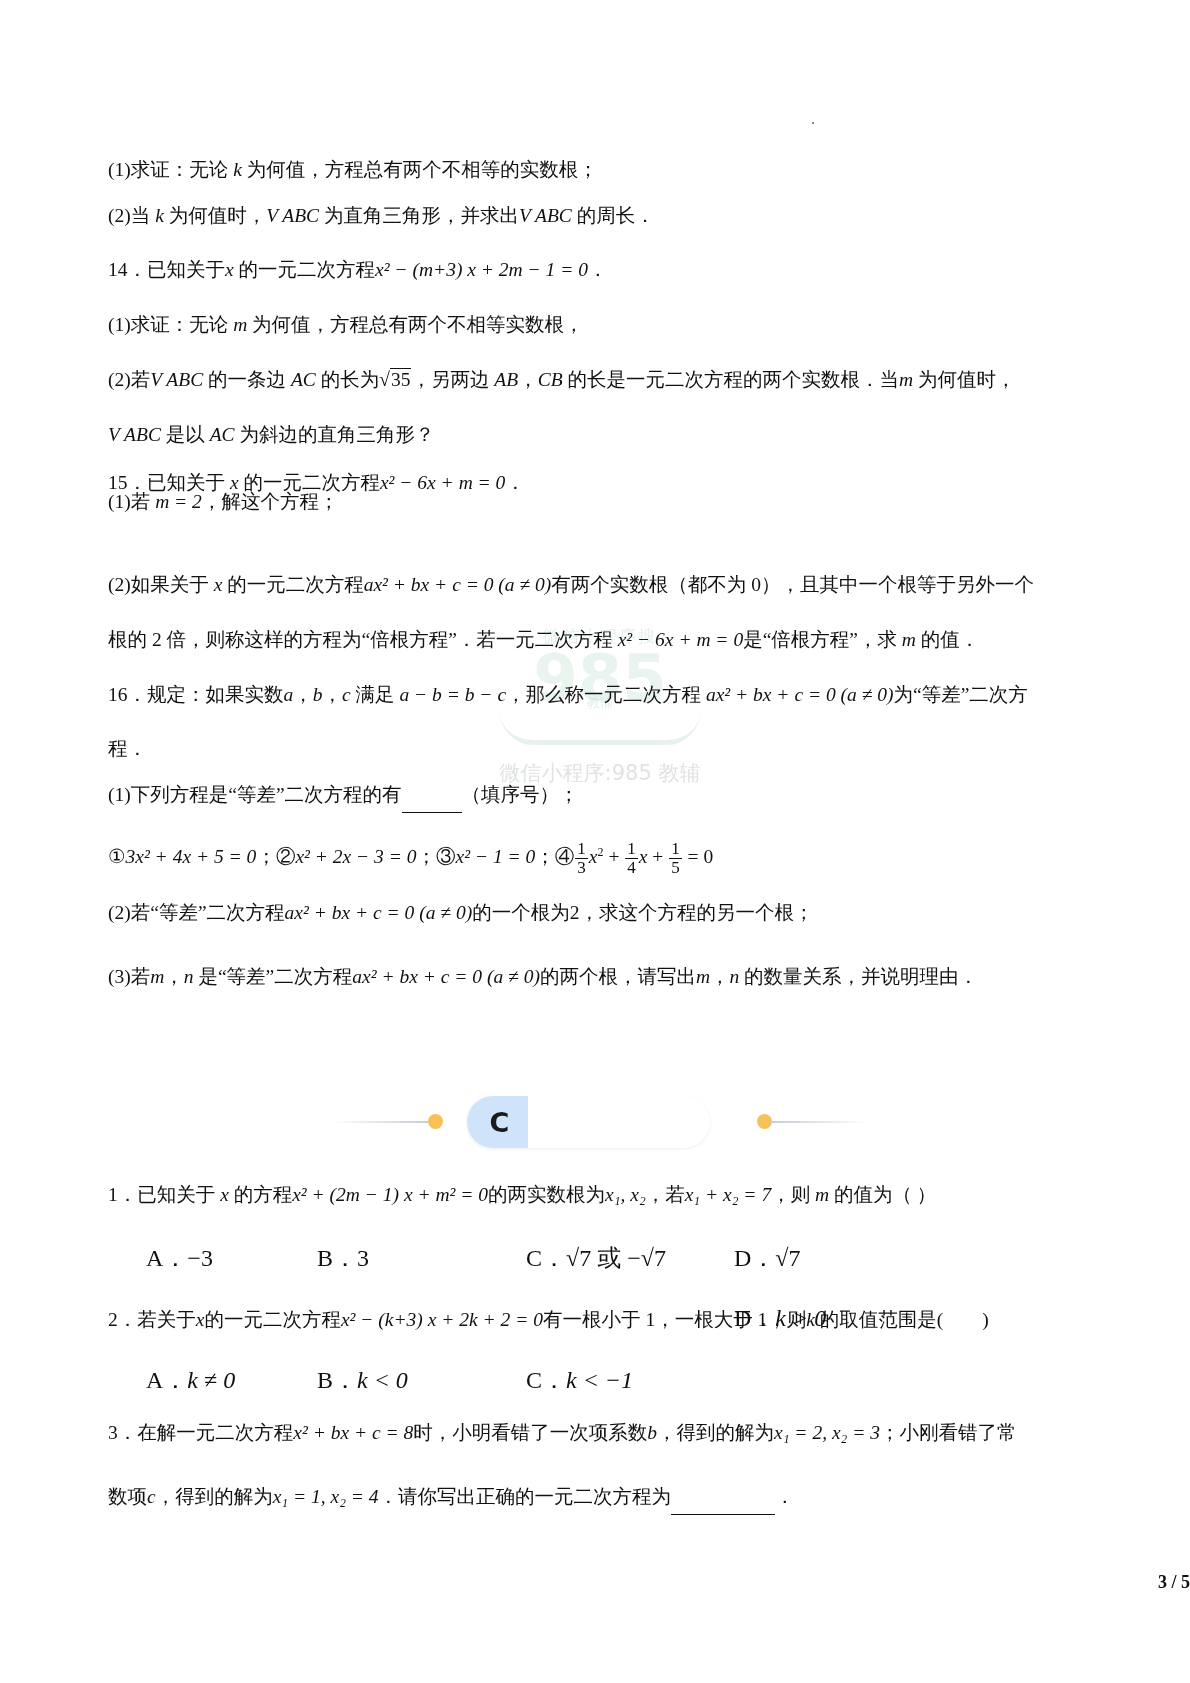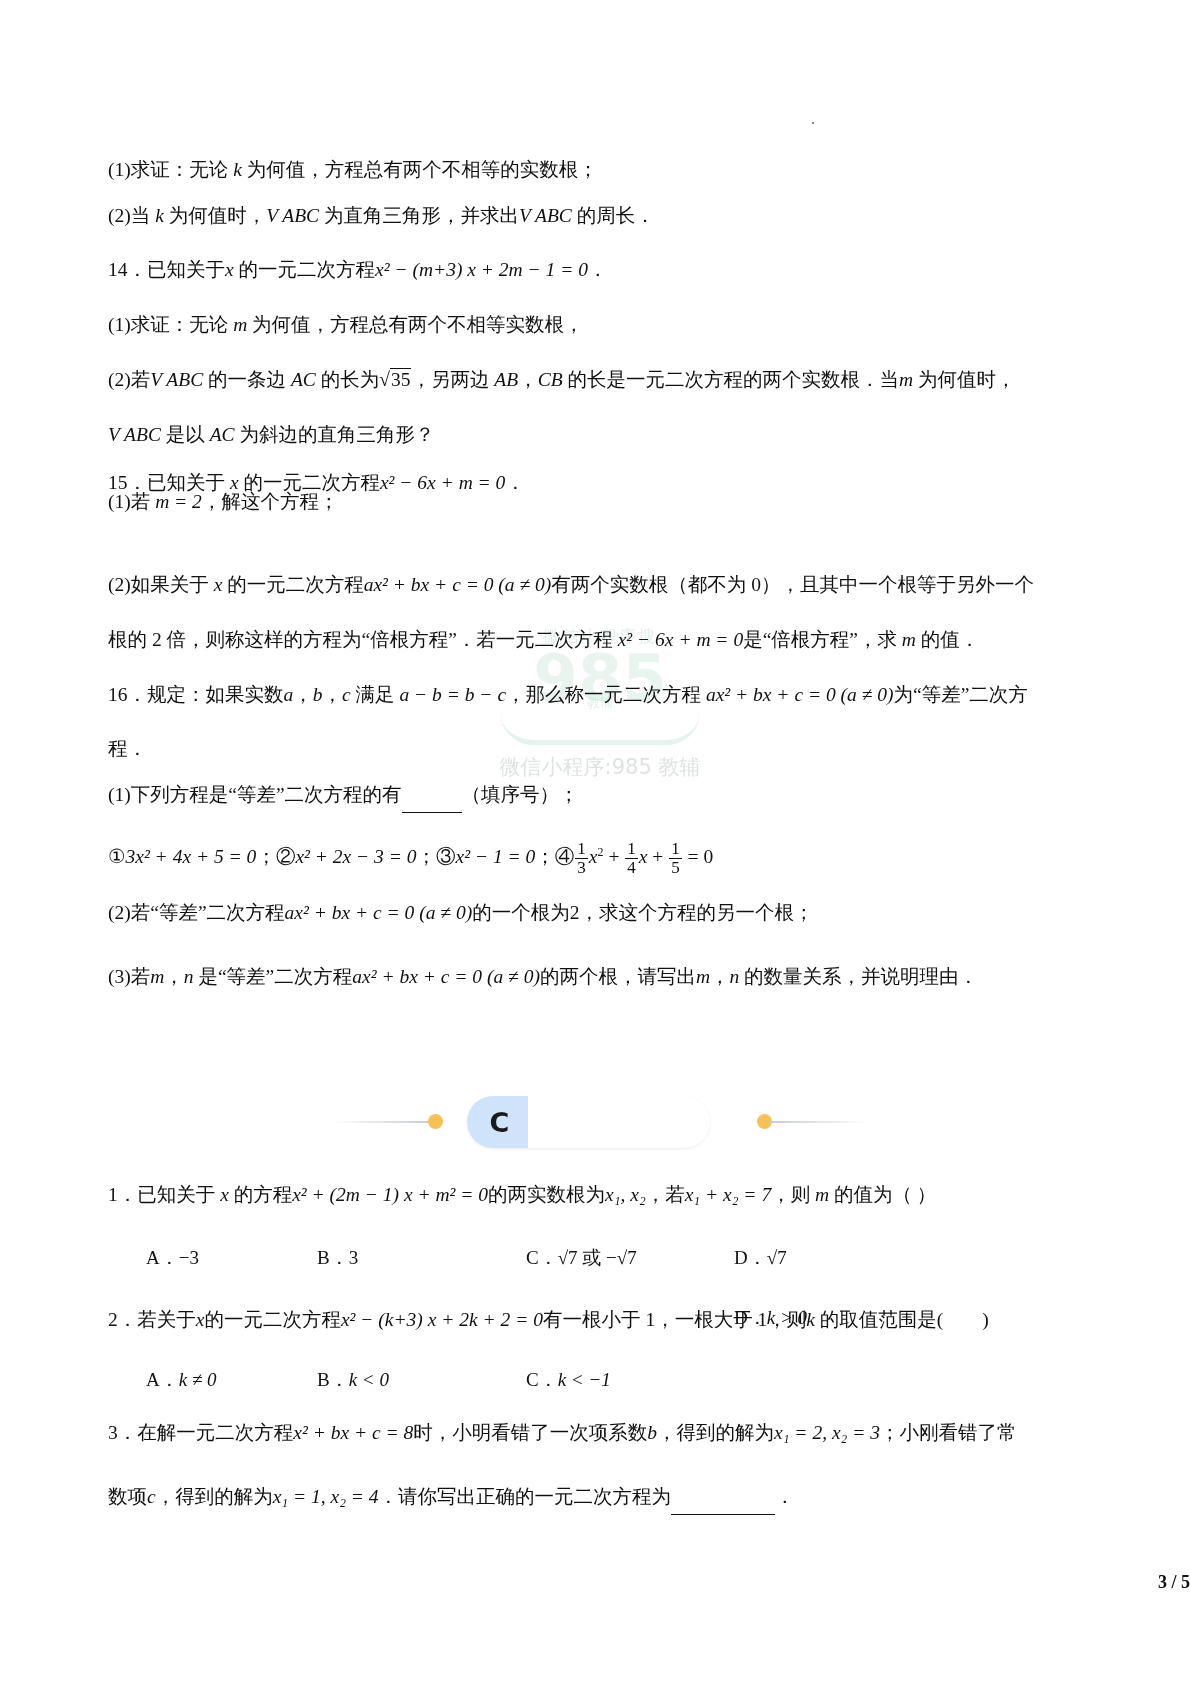--- a/index.html
+++ b/index.html
@@ -6,28 +6,28 @@
   body { width:1190px; height:1683px; position:relative; overflow:hidden;
          font-family:"Liberation Serif","DejaVu Serif",serif; color:#111; }
   .line { position:absolute; left:108px; right:90px; font-size:19.5px; line-height:28px; white-space:nowrap; }
   .m { font-style:italic; font-family:"Liberation Serif",serif; }
   .up { font-size:12px; vertical-align:7px; font-style:normal; }
   .sqrt { display:inline-block; }
   .sqrt .rad { border-top:1.3px solid #111; padding:0 1px; }
   .blank { display:inline-block; border-bottom:1.6px solid #111; vertical-align:-3px; }
   .frac { display:inline-flex; flex-direction:column; align-items:center; vertical-align:middle; font-size:17px; line-height:18px; margin:0 1px; }
   .frac .num { border-bottom:1.2px solid #111; padding:0 2px; }
-  .opt { position:absolute; font-size:19px; line-height:28px; white-space:nowrap; }
+  .opt { position:absolute; font-size:24px; line-height:28px; white-space:nowrap; }
   .dot-mark { position:absolute; left:812px; top:122px; width:2px; height:2px; background:#8a8a70; }
   .watermark { position:absolute; left:470px; top:625px; width:260px; text-align:center; color:rgba(120,180,150,0.22); pointer-events:none; font-family:"DejaVu Sans",sans-serif; }
   .wm-top { font-size:17px; letter-spacing:2px; }
   .wm-num { font-size:64px; font-weight:bold; line-height:60px; color:rgba(120,185,155,0.16);text-align:center; }
   .wm-mid { font-size:13px; margin-top:-14px; }
   .wm-book { width:200px; height:28px; margin:0 auto; border-bottom:5px solid rgba(120,185,155,0.18); border-radius:0 0 100px 100px; }
-  .wm-bottom { font-size:21px; margin-top:8px; color:rgba(140,150,150,0.28); }
+  .wm-bottom { font-size:21px; margin-top:14px; color:rgba(140,150,150,0.28); }
   .banner { position:absolute; left:330px; top:1092px; width:540px; height:60px; }
   .banner .ln-l { position:absolute; left:0; top:29px; width:100px; height:1.5px; background:linear-gradient(90deg,rgba(200,205,215,0),#c7ccd6); }
   .banner .ln-r { position:absolute; right:0; top:29px; width:100px; height:1.5px; background:linear-gradient(90deg,#c7ccd6,rgba(200,205,215,0)); }
   .banner .dot-l { position:absolute; left:98px; top:22px; width:15px; height:15px; border-radius:50%; background:#f6c156; }
   .banner .dot-r { position:absolute; right:98px; top:22px; width:15px; height:15px; border-radius:50%; background:#f6c156; }
   .banner .pill { position:absolute; left:137px; top:4px; width:243px; height:52px; border-radius:26px; overflow:hidden; display:flex; box-shadow:0 1px 3px rgba(0,0,0,0.08); }
   .banner .letter { width:57px; background:#cfe4fb; display:flex; align-items:center; justify-content:center; font-family:"DejaVu Sans",sans-serif; font-weight:bold; font-size:27px; color:#1a1a1a; padding-left:4px; }
   .banner .title { flex:1; background:#1a86e8; color:#fff; display:flex; align-items:center; justify-content:center; font-family:"DejaVu Sans",sans-serif; font-weight:bold; font-size:25px; letter-spacing:1px; padding-right:6px; }
   .pageno { position:absolute; left:0; right:0; top:1572px; text-align:right; font-weight:bold; font-size:18px; font-family:"Liberation Serif",serif; }
 </style>

